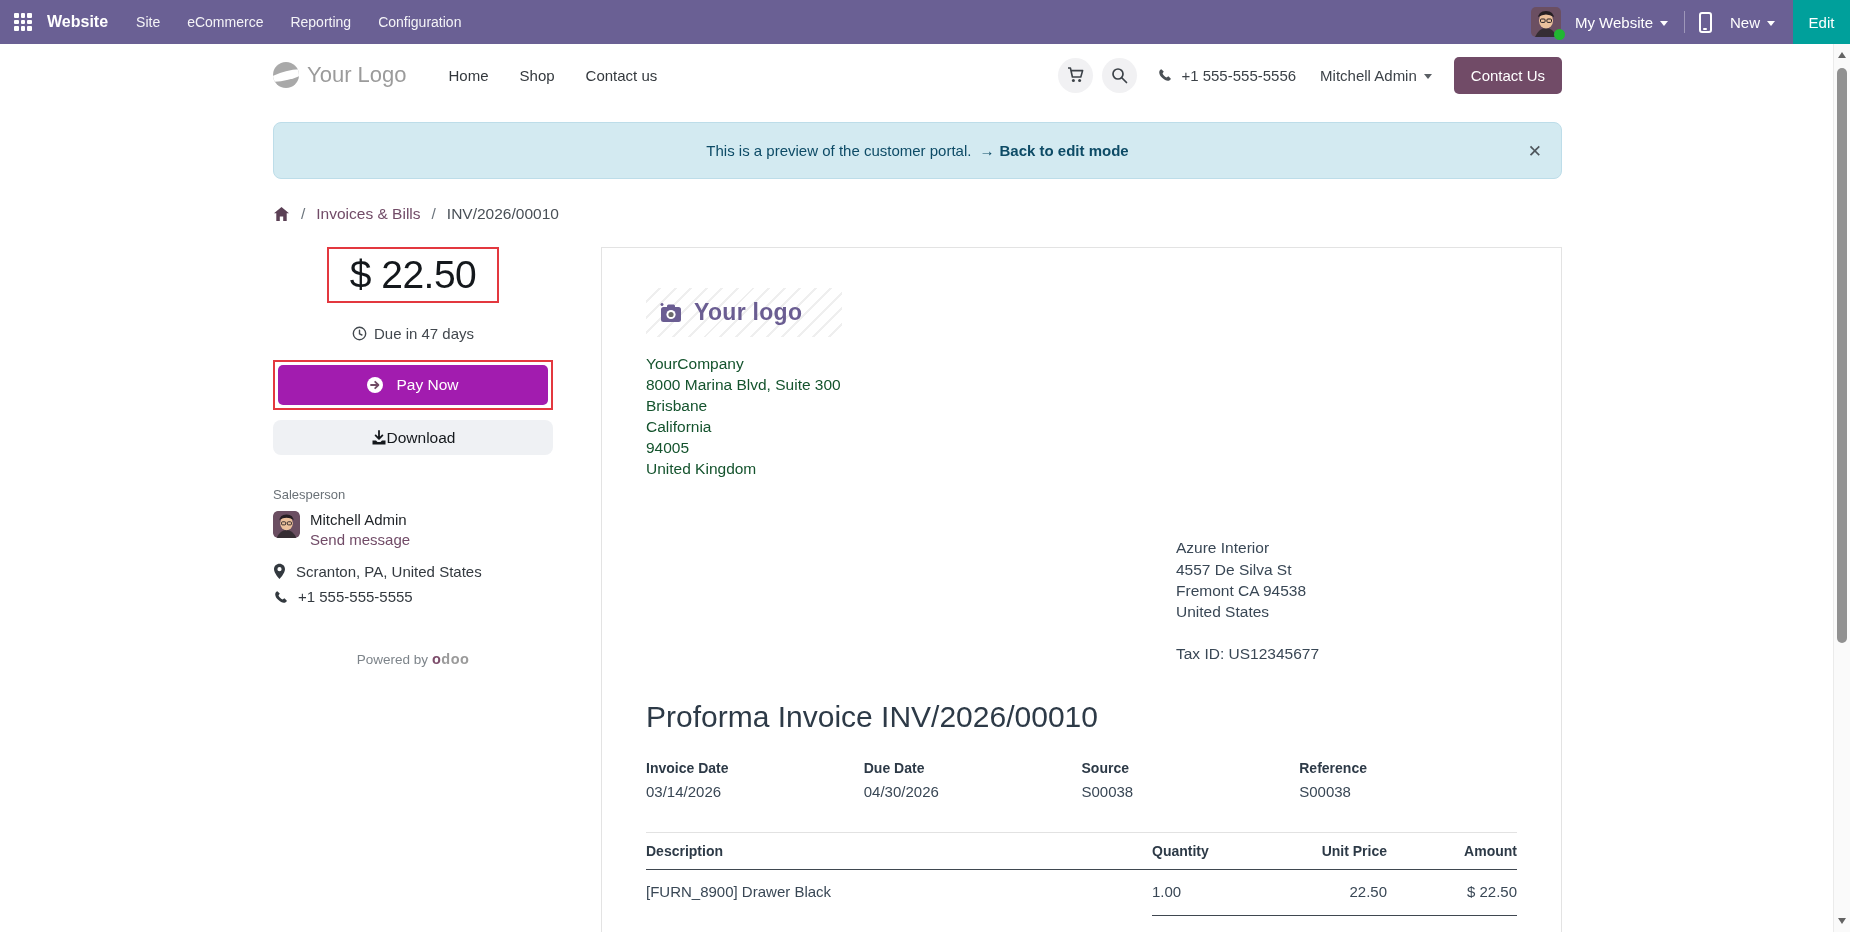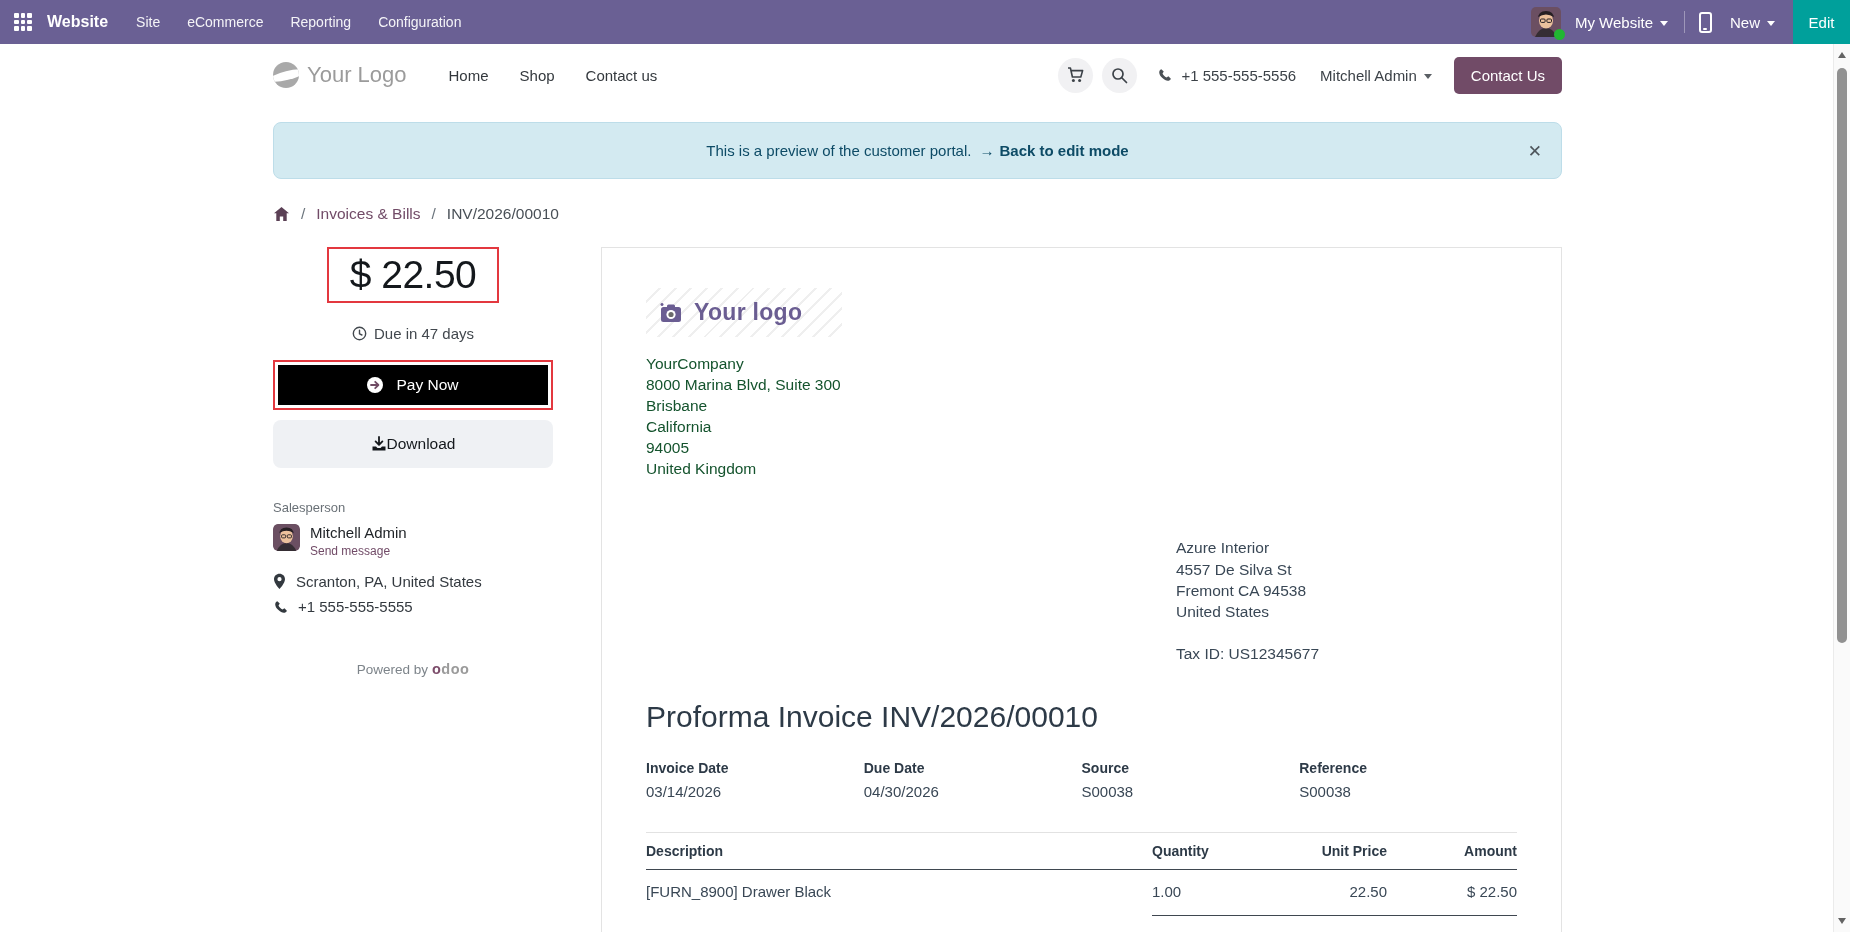--- a/index.html
+++ b/index.html
@@ -69,30 +69,30 @@
 
   
   .main { display:flex; margin-top:24px; align-items:flex-start; }
   .leftcol { width:280px; flex:0 0 280px; margin-right:48px; }
 
   .amount-frame { margin:0 auto; width:fit-content; border:2px solid #e3383f; padding:4px 21px; }
   .amount { font-size:39px; font-weight:500; color:#14181c; letter-spacing:-.5px; white-space:nowrap; }
   .due-row { margin-top:22px; display:flex; justify-content:center; align-items:center; gap:7px;
     color:#42484e; font-size:15px; }
   .pay-frame { margin-top:18px; border:2px solid #e3383f; padding:3px; }
-  .pay-btn { width:100%; background:#000000; height:40px; border:none; border-radius:0; color:#fff;
+  .pay-btn { width:100%; background:#a21caf; height:40px; border:none; border-radius:5px; color:#fff;
     display:flex; align-items:center; justify-content:center; gap:13px; font-size:15.5px; cursor:pointer; }
-  .dl-btn { margin-top:10px; width:100%; height:48px; background:#eff1f4; border:none; border-radius:8px;
+  .dl-btn { margin-top:10px; width:100%; height:35px; background:#eff1f4; border:none; border-radius:8px;
     display:flex; align-items:center; justify-content:center; font-size:15.5px; color:#14181c; cursor:pointer; }
 
   .sp-label { margin-top:32px; font-size:13px; color:#6a7177; }
   .sp-row { margin-top:9px; display:flex; gap:10px; align-items:flex-start; }
   .sp-avatar { width:27px; height:27px; border-radius:5px; overflow:hidden; flex:0 0 27px; }
   .sp-name { font-size:15px; font-weight:500; color:#212529; }
-  .send-msg { font-size:12px; color:#714b67; margin-top:3px; cursor:pointer; }
+  .send-msg { font-size:15px; color:#714b67; margin-top:3px; cursor:pointer; }
   .contact-line { margin-top:15px; display:flex; align-items:flex-end; gap:10px; font-size:15px; color:#33393f; }
   .contact-line + .contact-line { margin-top:8px; }
   .powered { margin-top:46px; text-align:center; color:#7d848a; font-size:13.5px; }
   .odoo-mark { font-weight:800; font-size:14.5px; letter-spacing:.5px; color:#9b9b9b; margin-left:4px; }
   .odoo-first { color:#7d4d6b; }
 
   
   .card { flex:1; border:1px solid #e3e3e3; background:#fff; min-height:700px; padding:40px 44px 0; }
   .hatch { display:inline-flex; align-items:center; gap:10px; padding:11px 40px 11px 12px;
     background:repeating-linear-gradient(135deg,#fff 0 9px,#efefef 9px 11px); }

